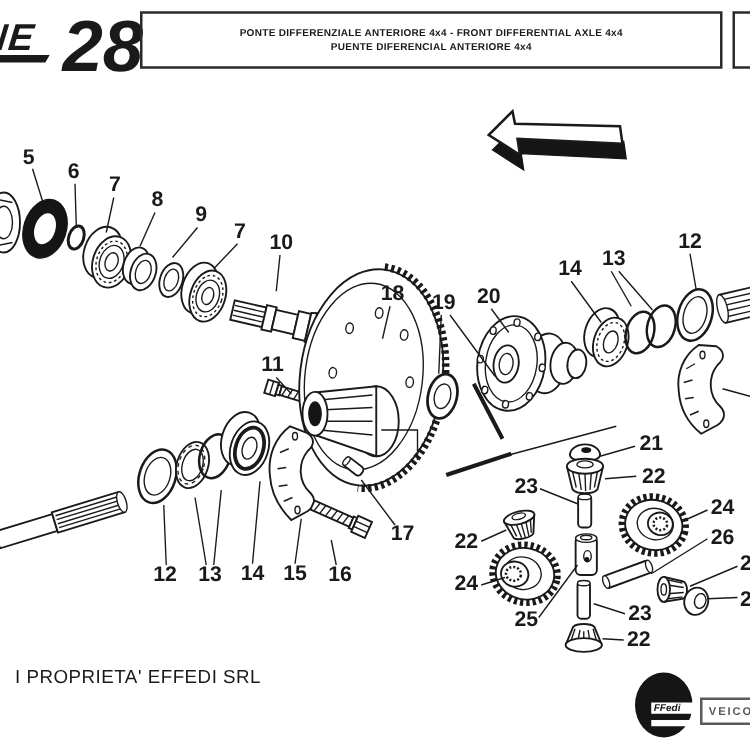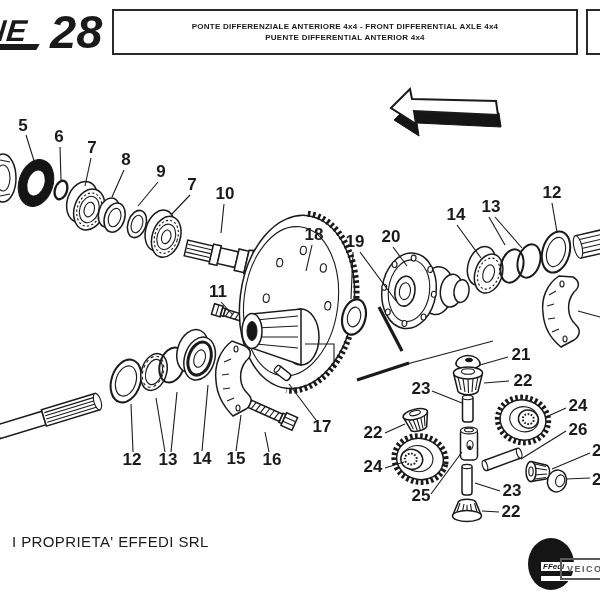--- a/index.html
+++ b/index.html
@@ -3,56 +3,56 @@
 <meta charset="utf-8">
 <style>
   html,body{margin:0;padding:0;}
   .page{position:relative;width:600px;height:600px;background:#fff;overflow:hidden;
         font-family:"Liberation Sans",sans-serif;color:#1a1a1a;}
   
   .logo-ne{position:absolute;left:-16px;top:14px;font-style:italic;font-weight:bold;
            font-size:30px;letter-spacing:1px;transform:skewX(-6deg);}
   .logo-bar{position:absolute;left:-16px;top:44px;width:54px;height:6px;background:#1a1a1a;
             transform:skewX(-30deg);}
-  .page-num{position:absolute;left:50px;top:4px;font-style:italic;font-weight:bold;font-size:47px;text-align:center;}
+  .page-num{position:absolute;left:50px;top:4px;font-style:italic;font-weight:bold;font-size:58px;text-align:center;}
   .title-box{position:absolute;left:112px;top:9px;width:462px;height:42px;border:2px solid #2a2a2a;
              display:flex;flex-direction:column;justify-content:center;align-items:center;gap:2px;}
   .title-box div{font-size:8px;font-weight:bold;letter-spacing:.25px;white-space:nowrap;}
   .stub-box{position:absolute;left:586px;top:9px;width:40px;height:42px;border:2px solid #2a2a2a;}
   
   .d{fill:#fff;stroke:#1a1a1a;stroke-width:1.5;}
   .d2{fill:#fff;stroke:#1a1a1a;stroke-width:1.1;}
   .dk{fill:#151515;stroke:#151515;}
   .ln{stroke:#1a1a1a;stroke-width:1.1;fill:none;}
   .thk{stroke:#1a1a1a;stroke-width:3.2;fill:none;}
   .lbl{font-family:"Liberation Sans",sans-serif;font-size:17px;font-weight:600;fill:#1a1a1a;
        text-anchor:middle;}
   .lbl.start{text-anchor:start;}
   
   .own-text{position:absolute;left:1px;top:533px;font-size:15px;letter-spacing:.4px;margin-left:11px;}
-  .effedi{position:absolute;left:528px;top:538px;width:46px;height:52px;}
+  .effedi{position:absolute;left:508px;top:538px;width:46px;height:52px;}
   .effedi .disc{position:absolute;left:0;top:0;width:46px;height:52px;border-radius:50%;background:#151515;}
   .effedi .slot1{position:absolute;left:13px;top:24px;width:44px;height:9px;background:#fff;}
   .effedi .slot2{position:absolute;left:13px;top:38px;width:32px;height:5px;background:#fff;}
   .effedi .ftxt{position:absolute;left:15px;top:24px;font-size:8px;font-weight:bold;font-style:italic;color:#151515;white-space:nowrap;}
   .veico-box{position:absolute;left:560px;top:558px;width:70px;height:18px;border:2px solid #5a5a5a;
              display:flex;align-items:center;}
   .veico-box span{font-size:9px;font-weight:bold;color:#5a5a5a;letter-spacing:1.5px;padding-left:5px;}
 </style>
 </head>
 <body>
 
 <div class="page">
 
   <div class="logo-ne">NE</div>
   <div class="logo-bar"></div>
   <div class="page-num">28</div>
   <div class="title-box">
     <div>PONTE DIFFERENZIALE ANTERIORE 4x4 - FRONT DIFFERENTIAL AXLE 4x4</div>
-    <div>PUENTE DIFFERENTIAL ANTERIOR 4x4</div>
+    <div>PUENTE DIFERENCIAL ANTERIORE 4x4</div>
   </div>
   <div class="stub-box"></div>
 
   <svg width="600" height="600" viewBox="0 0 600 600" style="position:absolute;left:0;top:0;">
 
     <g>
       <path class="dk" transform="translate(3,12)" d="M391,108 L410,89 L412,99 L496,101 L498,115 L414,111 L416,124 Z"></path>
       <path d="M391,108 L410,89 L412,99 L496,101 L498,115 L414,111 L416,124 Z" fill="#fff" stroke="#1a1a1a" stroke-width="2"></path>
     </g>
 

